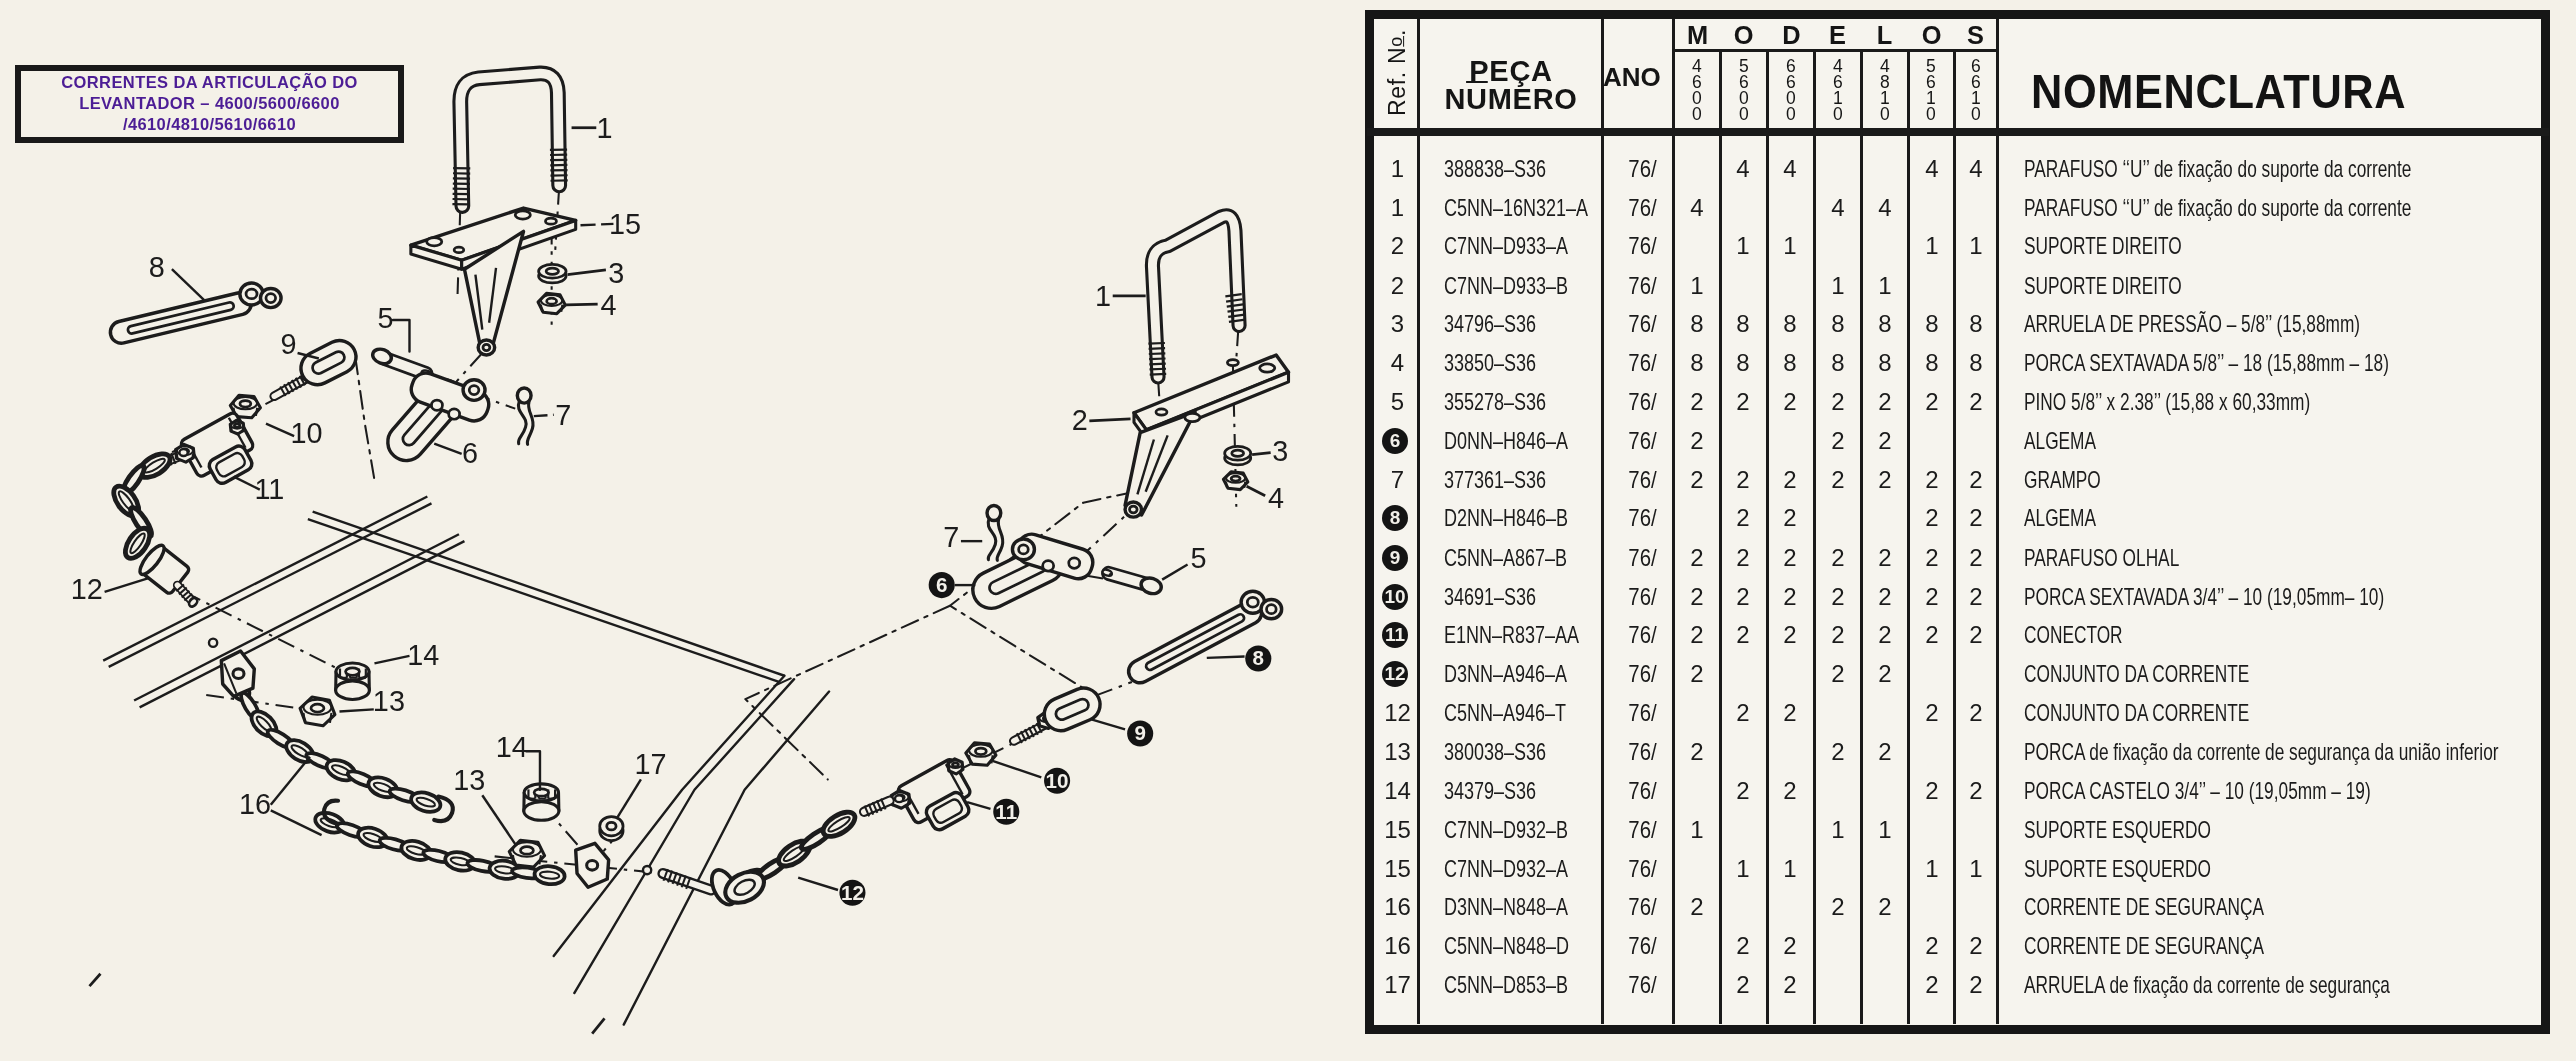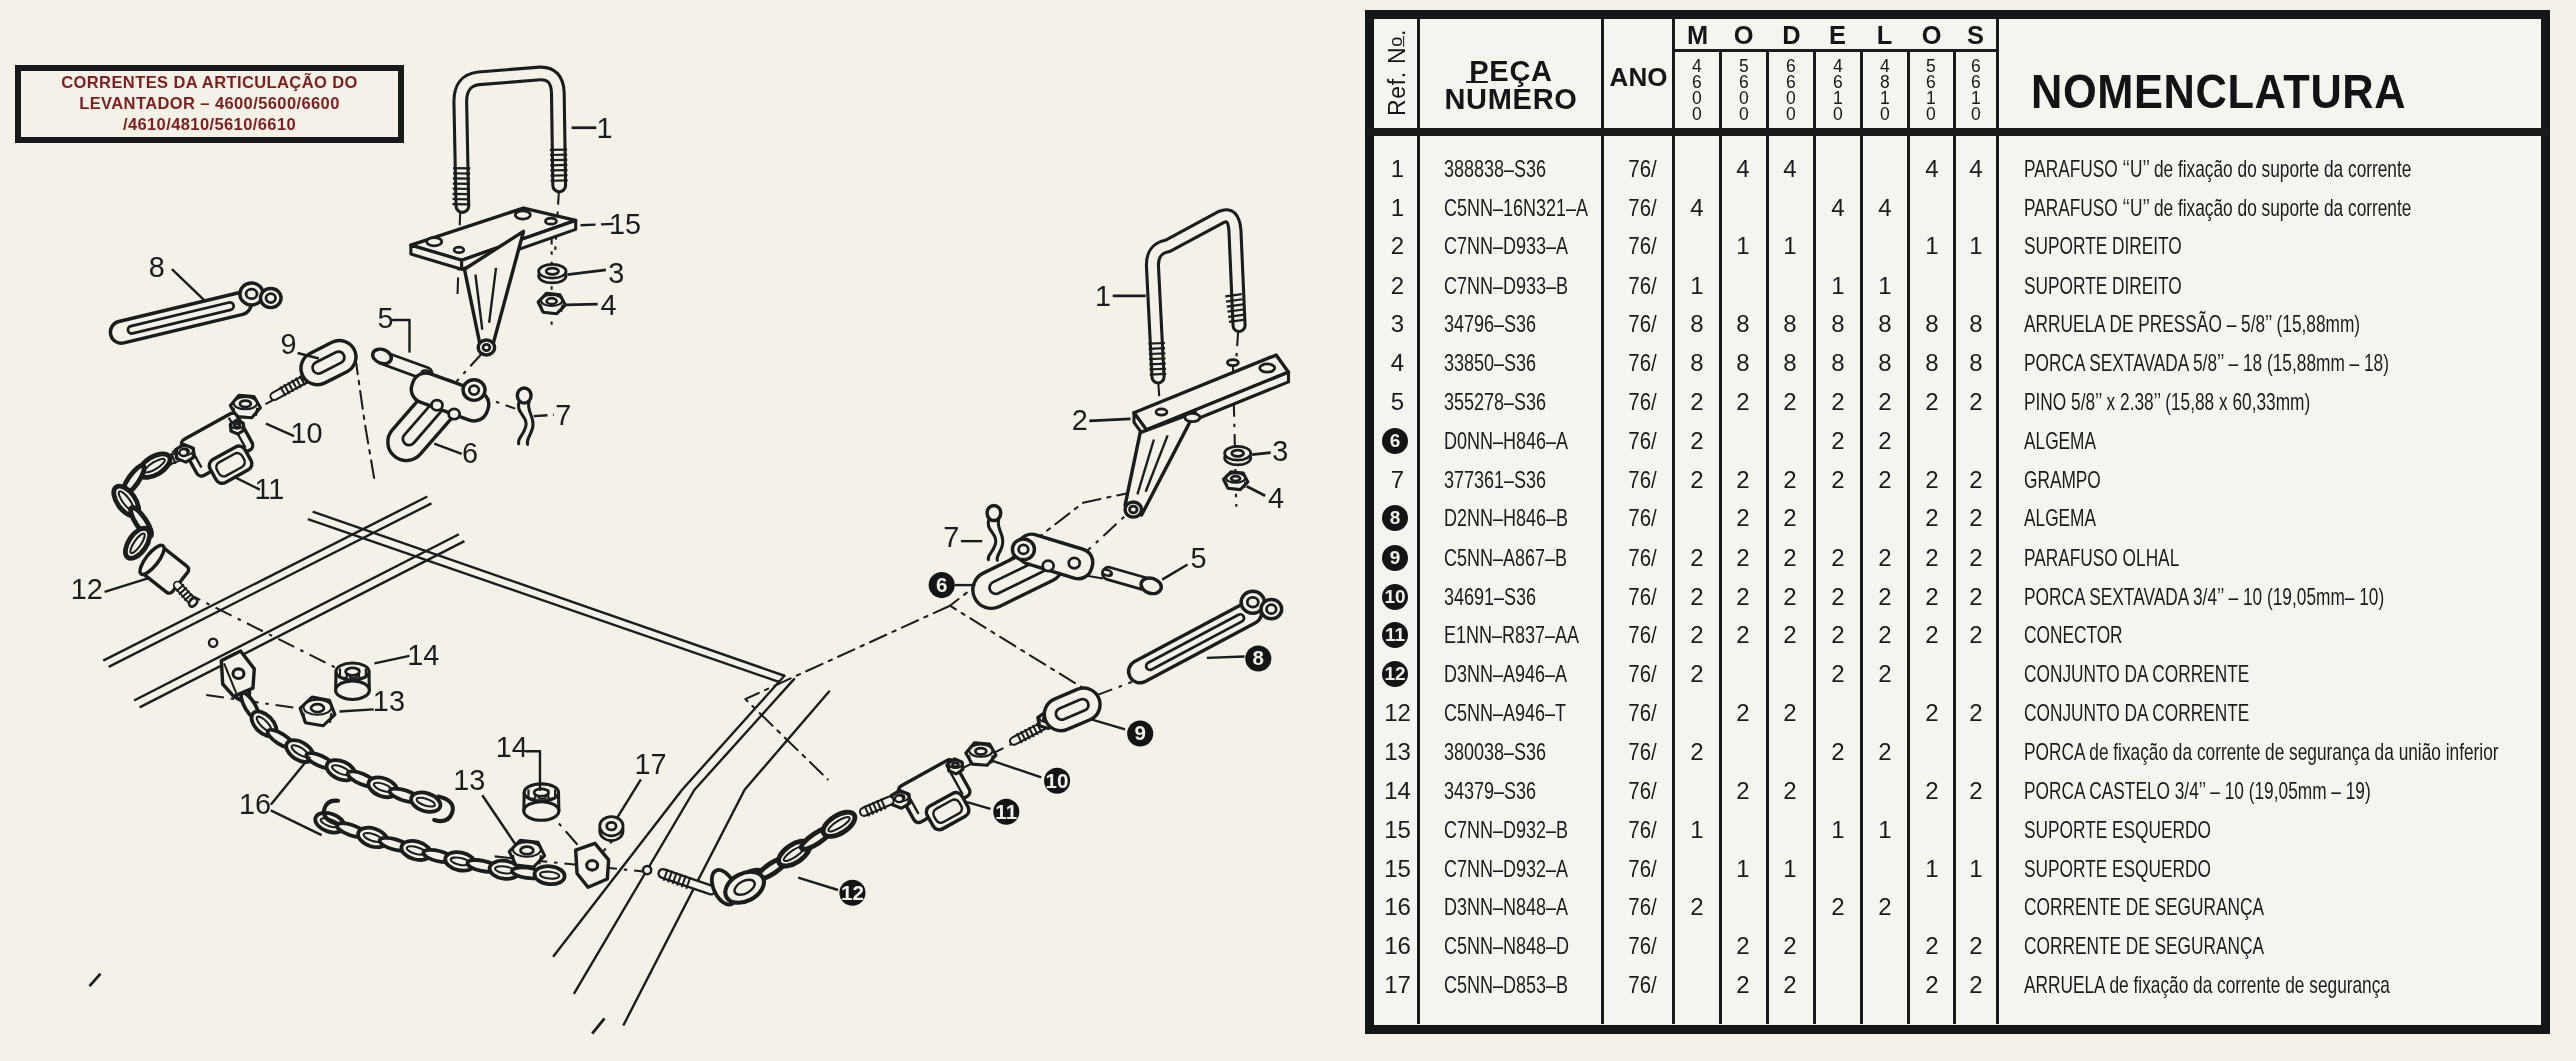--- a/index.html
+++ b/index.html
@@ -433,39 +433,39 @@
     <text x="1465" y="1192" font-size="30" font-weight="bold" fill="#f2f0ea" text-anchor="middle" font-family="Liberation Sans, sans-serif">11</text>
     <circle cx="1241" cy="1300" r="19" fill="#141414"></circle>
     <text x="1241" y="1310" font-size="30" font-weight="bold" fill="#f2f0ea" text-anchor="middle" font-family="Liberation Sans, sans-serif">12</text>
     <text x="1606" y="445" font-size="42" fill="#1c1c1c" text-anchor="middle" font-family="Liberation Sans, sans-serif">1</text>
     <text x="1572" y="626" font-size="42" fill="#1c1c1c" text-anchor="middle" font-family="Liberation Sans, sans-serif">2</text>
     <text x="1864" y="671" font-size="42" fill="#1c1c1c" text-anchor="middle" font-family="Liberation Sans, sans-serif">3</text>
     <text x="1858" y="740" font-size="42" fill="#1c1c1c" text-anchor="middle" font-family="Liberation Sans, sans-serif">4</text>
     <text x="1385" y="796" font-size="42" fill="#1c1c1c" text-anchor="middle" font-family="Liberation Sans, sans-serif">7</text>
     <text x="1745" y="827" font-size="42" fill="#1c1c1c" text-anchor="middle" font-family="Liberation Sans, sans-serif">5</text>
   </svg>
-<div style="position:absolute;left:15px;top:65px;width:389px;height:78px;border:6.9px solid #191919;box-sizing:border-box;background:#f4f1e8;text-align:center;font-size:16.5px;font-weight:bold;letter-spacing:0.4px;color:#7f1d1d;line-height:20.6px;padding-top:1.4px">CORRENTES DA ARTICULAÇÃO DO<br>LEVANTADOR – 4600/5600/6600<br>/4610/4810/5610/6610</div>
+<div style="position:absolute;left:15px;top:65px;width:389px;height:78px;border:6.9px solid #191919;box-sizing:border-box;background:#f4f1e8;text-align:center;font-size:16.5px;font-weight:bold;letter-spacing:0.4px;color:#4c1d95;line-height:20.6px;padding-top:1.4px">CORRENTES DA ARTICULAÇÃO DO<br>LEVANTADOR – 4600/5600/6600<br>/4610/4810/5610/6610</div>
 <div style="position:absolute;left:1365px;top:9.6px;width:1185px;height:1024px;border:9.6px solid #161616;box-sizing:border-box;background:#f6f4ee"></div>
 <div style="position:absolute;left:1417px;top:19px;width:3.1px;height:1005px;background:#1a1a1a"></div>
 <div style="position:absolute;left:1601px;top:19px;width:3.1px;height:1005px;background:#1a1a1a"></div>
 <div style="position:absolute;left:1672px;top:19px;width:3.1px;height:1005px;background:#1a1a1a"></div>
 <div style="position:absolute;left:1996px;top:19px;width:3.1px;height:1005px;background:#1a1a1a"></div>
 <div style="position:absolute;left:1719px;top:49px;width:2.7px;height:975px;background:#1a1a1a"></div>
 <div style="position:absolute;left:1766px;top:49px;width:2.7px;height:975px;background:#1a1a1a"></div>
 <div style="position:absolute;left:1813px;top:49px;width:2.7px;height:975px;background:#1a1a1a"></div>
 <div style="position:absolute;left:1860px;top:49px;width:2.7px;height:975px;background:#1a1a1a"></div>
 <div style="position:absolute;left:1907px;top:49px;width:2.7px;height:975px;background:#1a1a1a"></div>
 <div style="position:absolute;left:1953px;top:49px;width:2.7px;height:975px;background:#1a1a1a"></div>
 <div style="position:absolute;left:1674px;top:49px;width:323px;height:3.1px;background:#1a1a1a"></div>
 <div style="position:absolute;left:1367px;top:128px;width:1182px;height:8.2px;background:#1a1a1a"></div>
 <div style="position:absolute;left:1376px;top:20.6px;width:43px;height:103px;display:flex;align-items:center;justify-content:center">
     <span style="transform:rotate(-90deg);white-space:nowrap;font-size:23px;letter-spacing:0.7px;color:#151515">Ref. N<span style="font-size:18px;vertical-align:3.4px;text-decoration:underline">o</span>.</span>
   </div>
 <div style="position:absolute;left:1419px;top:58px;width:184px;text-align:center;font-size:29px;font-weight:bold;line-height:27.5px;color:#151515;letter-spacing:0.7px">PEÇA<br>N<span style="text-decoration:overline">U</span>MERO</div>
-<div style="position:absolute;left:1603px;top:62px;width:71px;text-align:center;font-size:26px;font-weight:bold;color:#151515">ANO</div>
+<div style="position:absolute;left:1603px;top:62px;width:71px;font-size:26px;font-weight:bold;color:#151515">ANO</div>
 <div style="position:absolute;left:1674px;top:21px;width:47px;text-align:center;font-size:25.4px;font-weight:bold;color:#151515">M</div>
 <div style="position:absolute;left:1720px;top:21px;width:47px;text-align:center;font-size:25.4px;font-weight:bold;color:#151515">O</div>
 <div style="position:absolute;left:1768px;top:21px;width:47px;text-align:center;font-size:25.4px;font-weight:bold;color:#151515">D</div>
 <div style="position:absolute;left:1814px;top:21px;width:47px;text-align:center;font-size:25.4px;font-weight:bold;color:#151515">E</div>
 <div style="position:absolute;left:1861px;top:21px;width:47px;text-align:center;font-size:25.4px;font-weight:bold;color:#151515">L</div>
 <div style="position:absolute;left:1908px;top:21px;width:47px;text-align:center;font-size:25.4px;font-weight:bold;color:#151515">O</div>
 <div style="position:absolute;left:1952px;top:21px;width:47px;text-align:center;font-size:25.4px;font-weight:bold;color:#151515">S</div>
 <div style="position:absolute;left:1683px;top:58px;width:27.5px;text-align:center;font-size:17.5px;line-height:16px;color:#151515">4<br>6<br>0<br>0</div>
 <div style="position:absolute;left:1730px;top:58px;width:27.5px;text-align:center;font-size:17.5px;line-height:16px;color:#151515">5<br>6<br>0<br>0</div>
 <div style="position:absolute;left:1777px;top:58px;width:27.5px;text-align:center;font-size:17.5px;line-height:16px;color:#151515">6<br>6<br>0<br>0</div>

